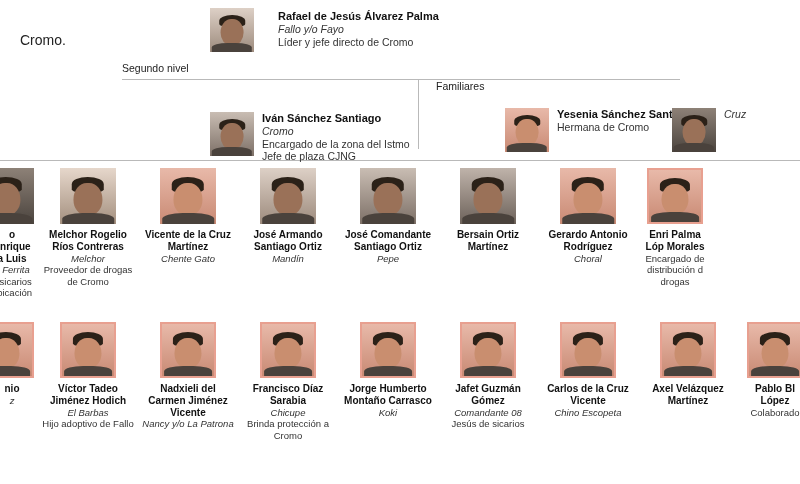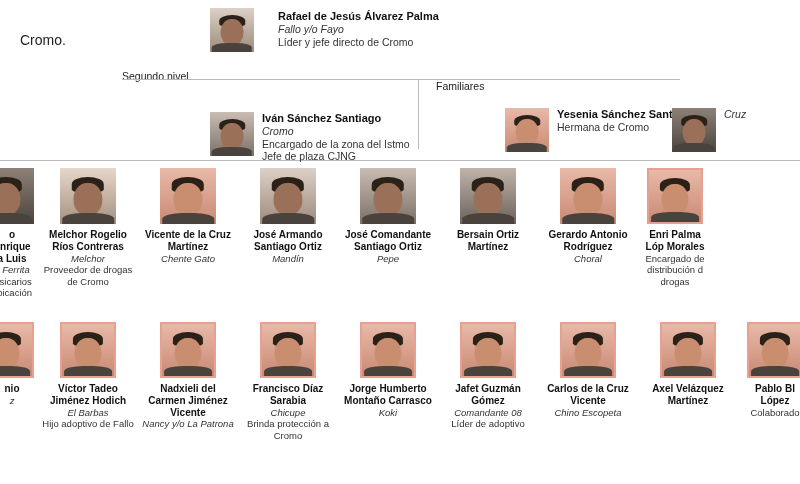--- a/index.html
+++ b/index.html
@@ -68,21 +68,21 @@
   }
 
   
   .level-label {
     position: absolute;
     font-size: 10.5px;
     color: #222;
     background: #fff;
     padding-right: 6px;
   }
-  #segundo-nivel-label { left: 122px; top: 62px; margin-top: 8px; }
+  #segundo-nivel-label { left: 122px; top: 62px; }
   #familiares-label { left: 436px; top: 80px; }
 
   .hline {
     position: absolute;
     height: 1px;
     background: #b9b9b9;
   }
   .vline {
     position: absolute;
     width: 1px;
@@ -430,21 +430,21 @@
 
   <div class="cell">
     <div class="photo framed red">
       <div class="bg"></div>
         <div class="hair"></div>
         <div class="head"></div>
         <div class="body"></div>
     </div>
     <div class="person-name">Jafet Guzmán Gómez</div>
     <div class="person-alias">Comandante 08</div>
-    <div class="person-role">Líder de adoptivo</div>
+    <div class="person-role">Jesús de sicarios</div>
   </div>
 
   <div class="cell">
     <div class="photo framed red">
       <div class="bg"></div>
         <div class="hair"></div>
         <div class="head"></div>
         <div class="body"></div>
     </div>
     <div class="person-name">Carlos de la Cruz Vicente</div>

